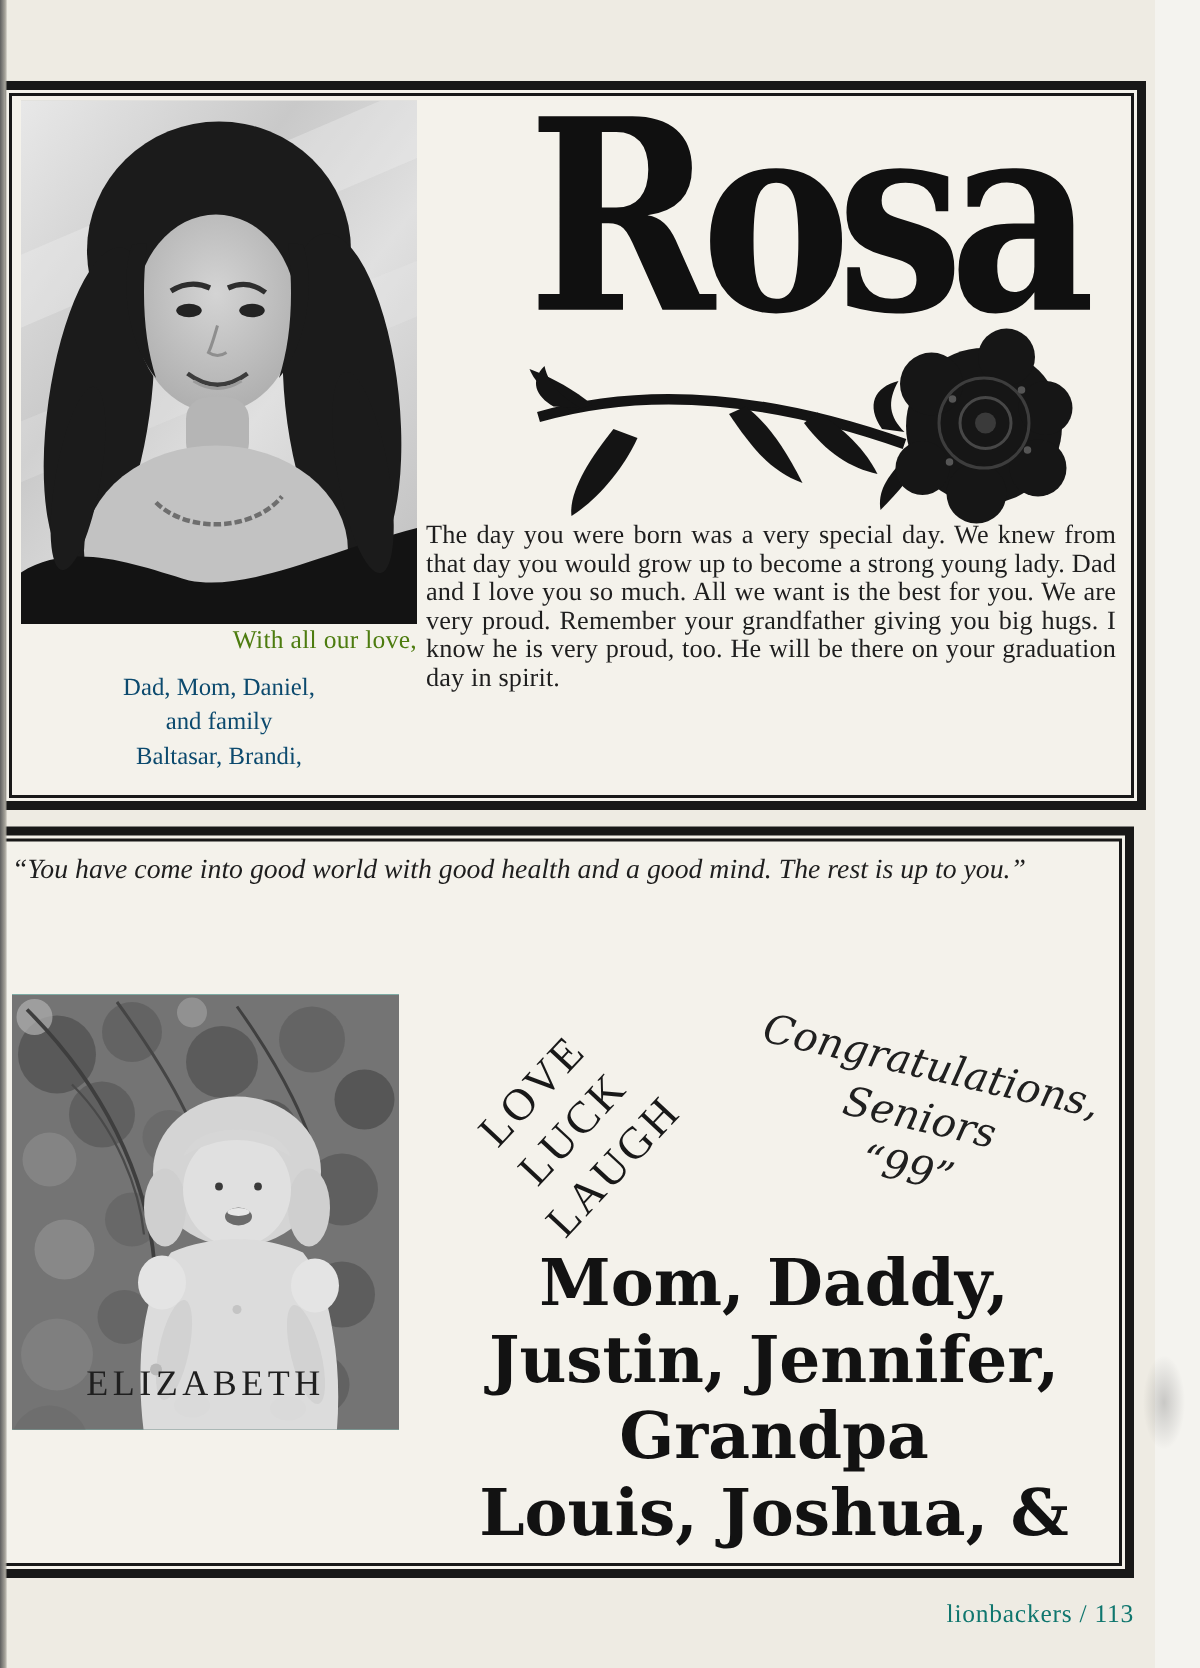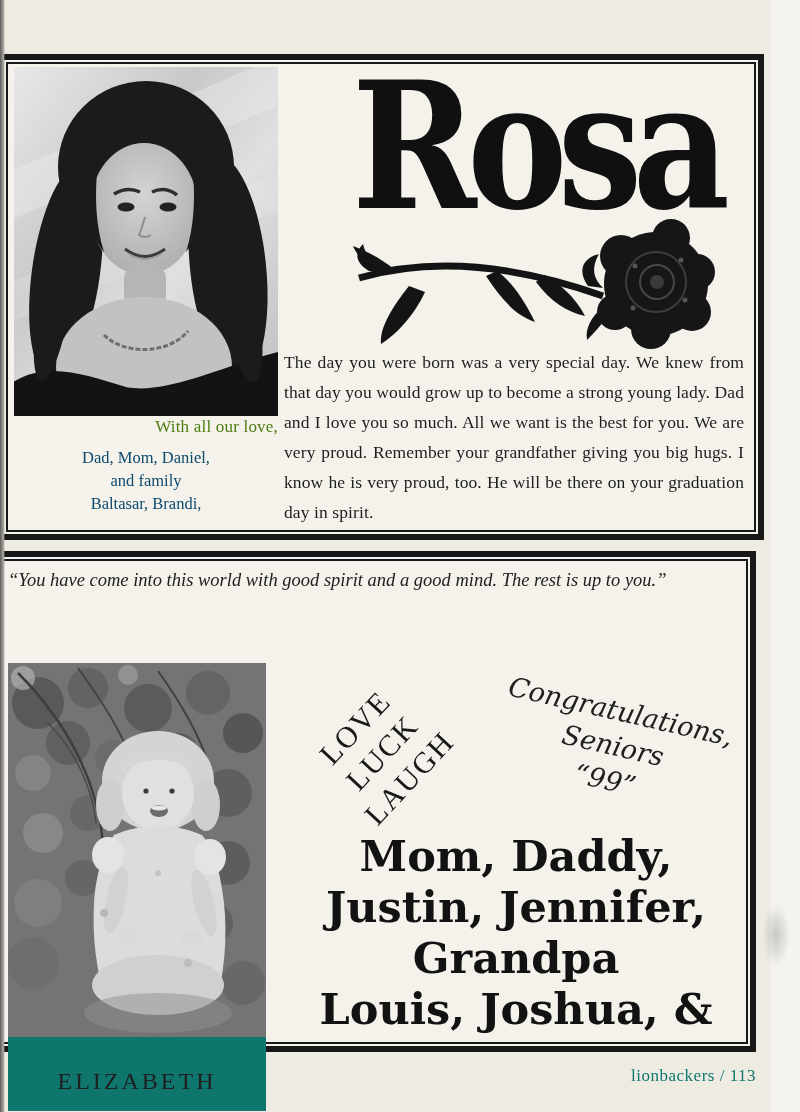--- a/index.html
+++ b/index.html
@@ -51,38 +51,38 @@
   .rosa-title {
     position:absolute; left:348px; top:2px; z-index:6;
     font-family:"DejaVu Serif","Liberation Serif",serif;
     font-weight:bold; font-size:158px; line-height:.95; letter-spacing:-10px;
     transform:scale(.95,1.12); transform-origin:top left; color:#101010;
   }
   .rose-art { position:absolute; left:347px; top:156px; z-index:7; }
 
   .rosa-message {
     position:absolute; left:280px; top:287px; width:460px;
-    font-size:17.5px; line-height:30px; text-align:justify; color:#1e1e1e;
+    font-size:17.5px; line-height:19px; text-align:justify; color:#1e1e1e;
     letter-spacing:.1px;
   }
 
   
   #eliz-frame { left:-14px; top:551px; width:770px; height:501px; }
 
   .quote {
     position:absolute; left:16px; top:10px; width:702px;
     font-style:italic; font-size:18.5px; line-height:26px; color:#1e1e1e;
   }
   .attribution {
     position:absolute; right:12px; top:56px; text-align:right; line-height:23px;
   }
   .attribution .author { font-style:italic; font-size:18px; }
   .attribution .work   { font-style:italic; font-weight:bold; font-size:19.5px; }
 
-  .girl-photo { position:absolute; left:16px; top:106px; width:258px; height:448px; overflow:hidden; background:#0f766e; }
+  .girl-photo { position:absolute; left:16px; top:106px; width:258px; height:290px; overflow:hidden; background:#0f766e; }
   .girl-photo svg { display:block; }
   .photo-caption {
     position:absolute; left:0; bottom:16px; width:100%;
     text-align:center; font-size:24px; letter-spacing:3px; color:#1f1f1f;
   }
 
   .love-luck-laugh {
     position:absolute; left:300px; top:140px; width:180px;
     transform:rotate(-47deg); transform-origin:center;
     text-align:center; font-size:30px; line-height:37px; letter-spacing:2px; color:#181818;
@@ -190,21 +190,21 @@
       </svg>
     </div>
 
     <div class="rosa-message">The day you were born was a very special day. We knew from that day you would grow up to become a strong young lady. Dad and I love you so much. All we want is the best for you. We are very proud. Remember your grandfather giving you big hugs. I know he is very proud, too. He will be there on your graduation day in spirit.</div>
   </div>
 </div>
 
 <div class="frame" id="eliz-frame">
   <div class="frame-inner">
 
-    <div class="quote">“You have come into this world with good spirit and a good mind. The rest is up to you.”</div>
+    <div class="quote">“You have come into good world with good health and a good mind. The rest is up to you.”</div>
 
 
     <div class="girl-photo">
       <svg width="258" height="374" viewBox="0 0 258 374">
         <rect width="258" height="374" fill="#747474"></rect>
         <circle cx="30" cy="40" r="26" fill="#4e4e4e" opacity=".7"></circle>
           <circle cx="80" cy="25" r="20" fill="#5c5c5c" opacity=".7"></circle>
         <circle cx="140" cy="45" r="24" fill="#515151" opacity=".7"></circle>
           <circle cx="200" cy="30" r="22" fill="#5e5e5e" opacity=".7"></circle>
         <circle cx="235" cy="70" r="20" fill="#4a4a4a" opacity=".7"></circle>

